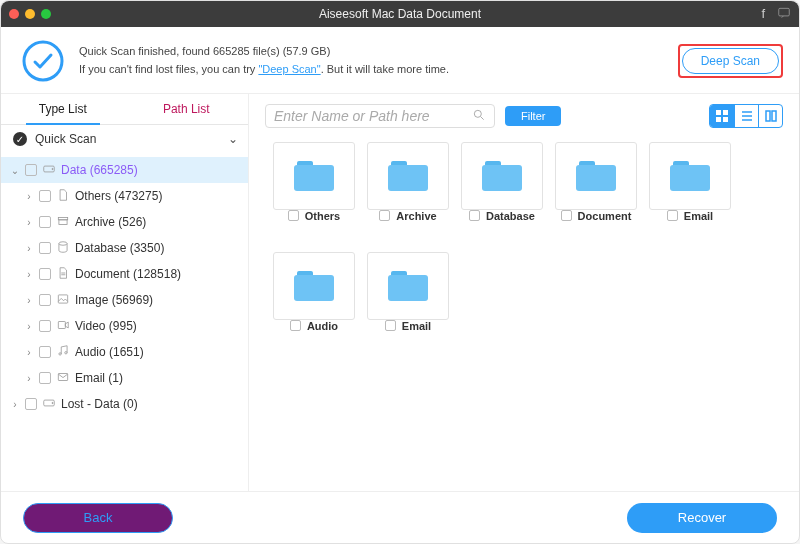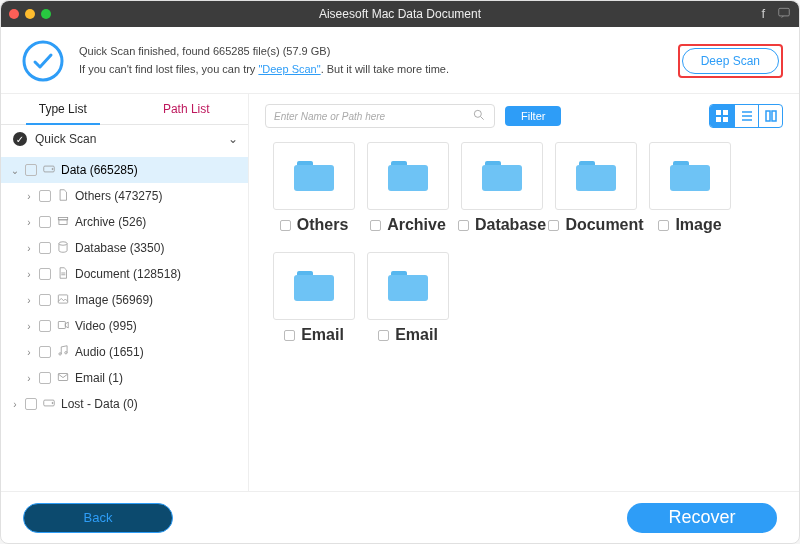--- a/index.html
+++ b/index.html
@@ -36,40 +36,40 @@
   .trow.sel{ background:#dff1fd;}
   .trow.level1{ padding-left:8px;}
   .trow.level2{ padding-left:22px;}
   .trow .lbl{ white-space:nowrap; overflow:hidden; text-overflow:ellipsis;}
   .qs-row{ display:flex; align-items:center; height:28px; padding:0 10px 0 12px; gap:8px;}
   .qs-row .bullet{ width:14px;height:14px;border-radius:50%; background:#333; color:#fff; font-size:10px; display:flex;align-items:center;justify-content:center;}
   .qs-row .cv{ margin-left:auto; color:#555; font-size:12px;}
   
   .main{ flex:1; display:flex; flex-direction:column; min-width:0;}
   .toolbar{ display:flex; align-items:center; gap:10px; padding:10px 16px; }
-  .search{ flex:0 0 230px; height:24px; border:1px solid #ddd; border-radius:4px; display:flex; align-items:center; padding:0 8px; color:#aaa; font-size:10px; background:#fff;}
+  .search{ flex:0 0 230px; height:24px; border:1px solid #ddd; border-radius:4px; display:flex; align-items:center; padding:0 8px; color:#aaa; font-size:14px; background:#fff;}
   .search .ph{flex:1; font-style:italic;}
   .search .mg{color:#bbb;}
   .btn-filter{ background:#2e9df7; color:#fff; border:none; border-radius:4px; padding:4px 16px; font-size:11px; cursor:pointer;}
   .viewsw{ margin-left:auto; display:flex; border:1px solid #2e9df7; border-radius:4px; overflow:hidden;}
   .viewsw div{ width:24px; height:22px; display:flex; align-items:center; justify-content:center; color:#2e9df7; font-size:12px; cursor:pointer; border-left:1px solid #2e9df7;}
   .viewsw div:first-child{border-left:none;}
   .viewsw div.active{ background:#2e9df7; color:#fff;}
   .grid{ flex:1; padding:4px 10px 0 20px; display:flex; flex-wrap:wrap; align-content:flex-start; gap:0 4px; overflow:auto;}
   .cell{ width:90px; height:110px; display:flex; flex-direction:column; align-items:center;}
   .thumb{ width:82px; height:68px; border:1px solid #e2e2e2; border-radius:3px; display:flex; align-items:center; justify-content:center; background:#fff;}
   .folder{ width:40px; height:30px; position:relative;}
   .folder::before{ content:""; position:absolute; top:0; left:3px; width:16px; height:6px; background:#57b7ef; border-radius:2px 2px 0 0;}
   .folder::after{ content:""; position:absolute; top:4px; left:0; right:0; bottom:0; background:#6ec3f5; border-radius:3px;}
-  .cell .row2{ display:flex; align-items:center; gap:6px; margin-top:6px; font-size:16px; font-weight:600; color:#333;}
+  .cell .row2{ display:flex; gap:6px; font-size:11px; font-weight:600; color:#333;}
   .cell .row2 .chk{ width:11px; height:11px; border:1px solid #bbb; border-radius:2px;}
   
   .footer{ border-top:1px solid #eee; height:52px; display:flex; align-items:center; padding:0 22px;}
-  .btn-back{ border:1px solid #2e9df7; color:#2e9df7; background:#0c4a6e; border-radius:20px; width:150px; height:30px; font-size:13px; cursor:pointer;}
-  .btn-recover{ margin-left:auto; background:#2e9df7; color:#fff; border:none; border-radius:20px; width:150px; height:30px; font-size:18px; cursor:pointer;}
+  .btn-back{ border:1px solid #2e9df7; color:#2e9df7; background:#701a75; border-radius:20px; width:150px; height:30px; font-size:13px; cursor:pointer;}
+  .btn-recover{ margin-left:auto; background:#2e9df7; color:#fff; border:none; border-radius:20px; width:150px; height:30px; font-size:13px; cursor:pointer;}
   svg.ic{width:14px;height:14px;stroke:#999;fill:none;stroke-width:1.4;}
 </style>
 </head>
 <body>
 
 <div class="window">
 
   <div class="titlebar">
     <div class="traffic">
       <div class="dot red"></div>
@@ -122,21 +122,21 @@
       </div>
       <div class="tree">
 
         <div class="trow level1 sel">
           <span class="caret">⌄</span>
           <span class="chk"></span>
           <span class="ico"><svg class="ic" viewBox="0 0 24 24">
                 <rect x="3" y="7" width="18" height="10" rx="2"></rect>
                 <circle cx="18" cy="12" r="1" fill="#999"></circle>
               </svg></span>
-          <span class="lbl" style="color:#000000">Data (665285)</span>
+          <span class="lbl" style="color:#8b5cf6">Data (665285)</span>
         </div>
 
         <div class="trow level2">
           <span class="caret">›</span>
           <span class="chk"></span>
           <span class="ico"><svg class="ic" viewBox="0 0 24 24">
                 <path d="M7 3h7l4 4v14H7z"></path>
               </svg></span>
           <span class="lbl">Others (473275)</span>
         </div>
@@ -289,30 +289,30 @@
               <span class="chk"></span>
               <span>Document</span>
             </div>
         </div>
         <div class="cell">
           <div class="thumb">
               <div class="folder"></div>
             </div>
           <div class="row2">
               <span class="chk"></span>
-              <span>Image</span>
-            </div>
-        </div>
-        <div class="cell">
-          <div class="thumb">
-              <div class="folder"></div>
-            </div>
-          <div class="row2">
-              <span class="chk"></span>
               <span>Email</span>
+            </div>
+        </div>
+        <div class="cell">
+          <div class="thumb">
+              <div class="folder"></div>
+            </div>
+          <div class="row2">
+              <span class="chk"></span>
+              <span>Audio</span>
             </div>
         </div>
         <div class="cell">
           <div class="thumb">
               <div class="folder"></div>
             </div>
           <div class="row2">
               <span class="chk"></span>
               <span>Email</span>
             </div>

